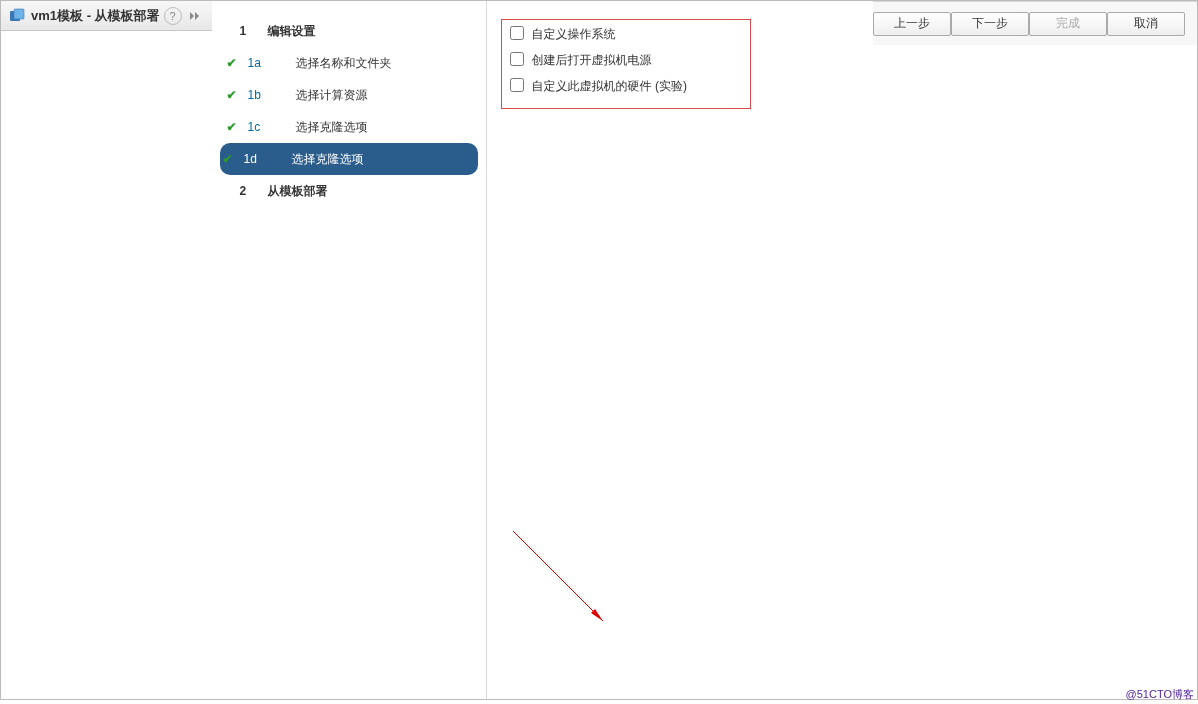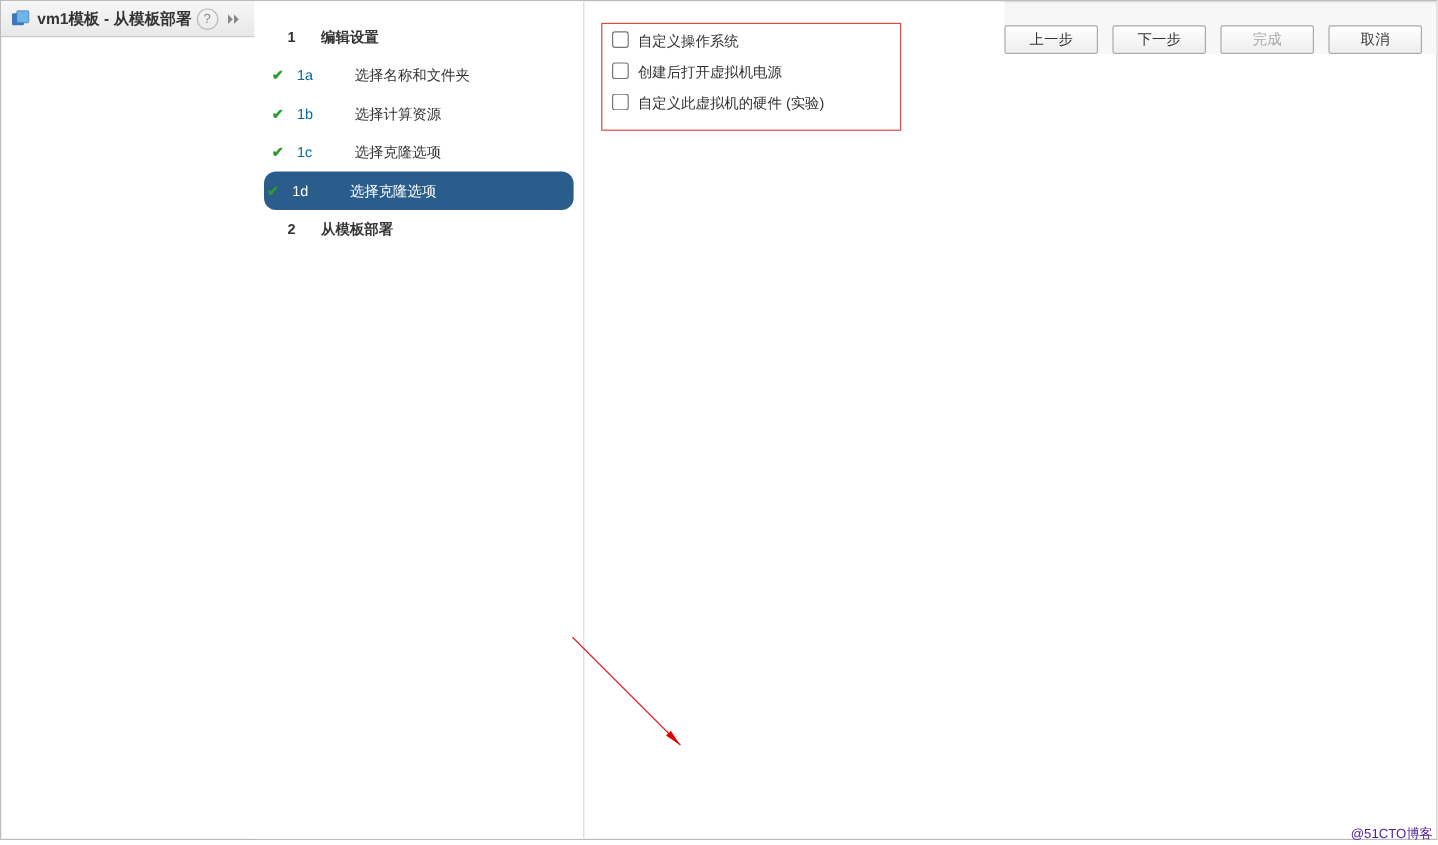--- a/index.html
+++ b/index.html
@@ -22,21 +22,21 @@
     .step.active { background: #2b5d8c; border-radius: 10px; margin: 0 8px; padding-left: 4px; }
     .step.active .num, .step.active .label { color: #fff; }
     .step.active .check { color: #2b9b2b; }
     .step.active-wrap { padding-left: 0; }
     .content { flex: 1; padding: 18px 14px; position: relative; }
     .opt-box { border: 1px solid #d94a4a; padding: 6px 8px 4px; width: 250px; }
     .opt-row { display: flex; height: 26px; }
     .opt-row input[type=checkbox] { width: 14px; height: 14px; margin-right: 8px; cursor: pointer; }
     .opt-row label { cursor: pointer; color: #333; }
     .arrow { position: absolute; right: 250px; top: 520px; pointer-events: none; }
-    .footer { height: 44px; border-top: 1px solid #d9d9d9; background: #f7f7f7; display: flex; align-items: flex-end; justify-content: flex-end; padding-right: 12px; gap: 12px; }
+    .footer { height: 44px; border-top: 1px solid #d9d9d9; background: #f7f7f7; display: flex; align-items: center; justify-content: flex-end; padding-right: 12px; }
     .btn { min-width: 78px; height: 24px; border: 1px solid #aaa; background: linear-gradient(to bottom, #fff, #eee); border-radius: 2px; cursor: pointer; font-size: 12px; color: #333; }
     .btn:disabled { color: #aaa; cursor: default; }
     .watermark { position: absolute; right: 4px; bottom: 2px; color: #4c1d95; font-size: 11px; pointer-events: none; }
   </style>
 </head>
 <body>
 
 <div class="dialog">
 
   <div class="titlebar">

